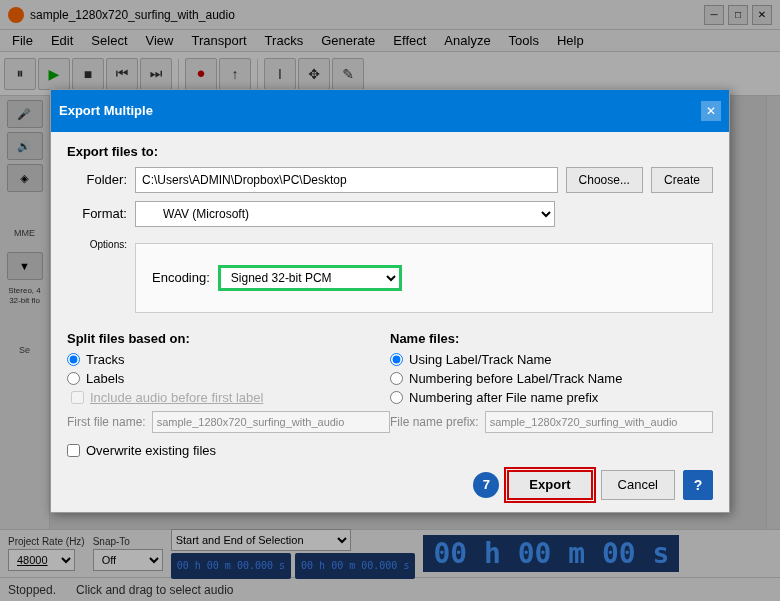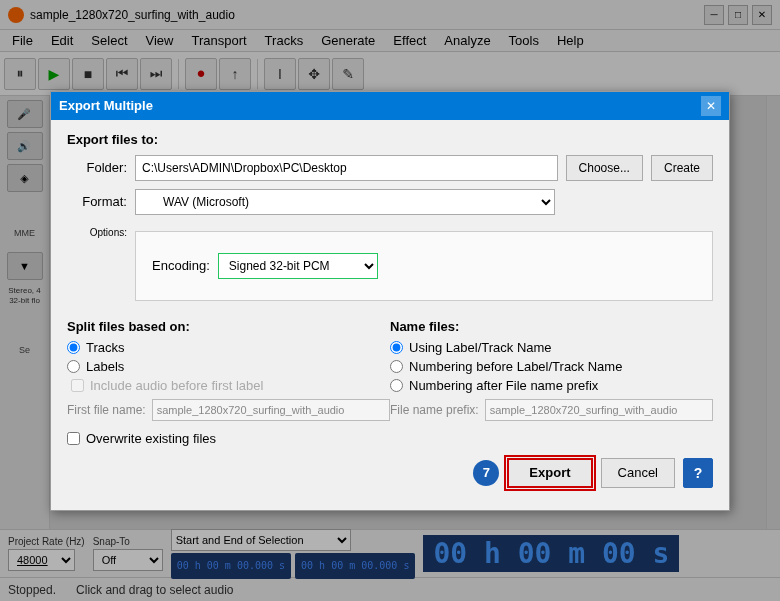--- a/index.html
+++ b/index.html
@@ -243,21 +243,21 @@
     .modal {
       background: #f0f0f0;
       border: 1px solid #999;
       box-shadow: 2px 2px 10px rgba(0,0,0,0.4);
       width: 680px;
       min-height: 420px;
     }
     .modal-title-bar {
       background: #0078d7;
       color: white;
-      height: 28px;
+      height: 42px;
       display: flex;
       align-items: center;
       padding: 0 8px;
       font-size: 13px;
       font-weight: 600;
       justify-content: space-between;
     }
     .modal-close {
       width: 20px;
       height: 20px;
@@ -339,25 +339,25 @@
     .options-content {
       display: flex;
       align-items: center;
       gap: 8px;
     }
     .encoding-label {
       font-size: 13px;
     }
     .encoding-select {
       height: 26px;
-      border: 1px solid #22c55e;
+      border: 3px solid #22c55e;
       background: white;
       padding: 0 6px;
       font-size: 12px;
-      width: 160px;
+      width: 184px;
     }
 
     
     .split-section {
       display: flex;
       margin: 10px 0;
     }
     .split-left {
       flex: 1;
     }
@@ -382,20 +382,21 @@
       display: flex;
       align-items: center;
       gap: 6px;
       margin: 4px 0;
       margin-left: 4px;
     }
     .checkbox-row input[type=checkbox] { margin: 0; }
     .checkbox-row label { font-size: 13px; color: #000; }
     .disabled-label {
       color: #aaa !important;
+      text-decoration: underline;
     }
     .filename-row {
       display: flex;
       align-items: center;
       gap: 6px;
       margin-top: 6px;
     }
     .filename-label {
       font-size: 12px;
       color: #888;

